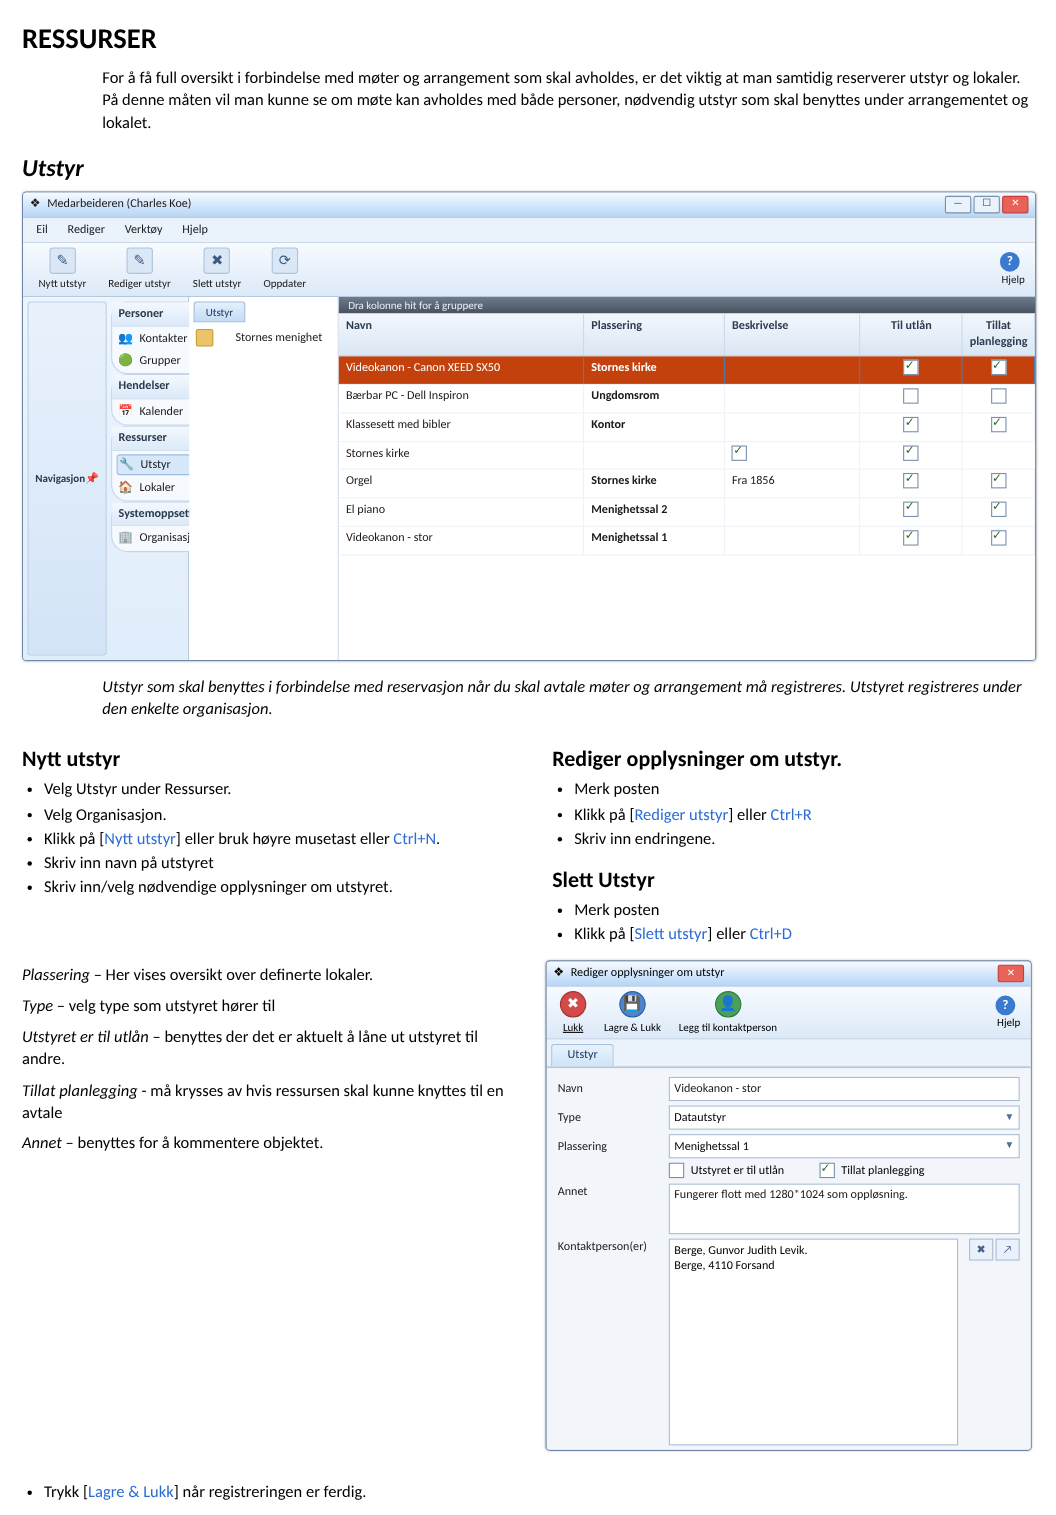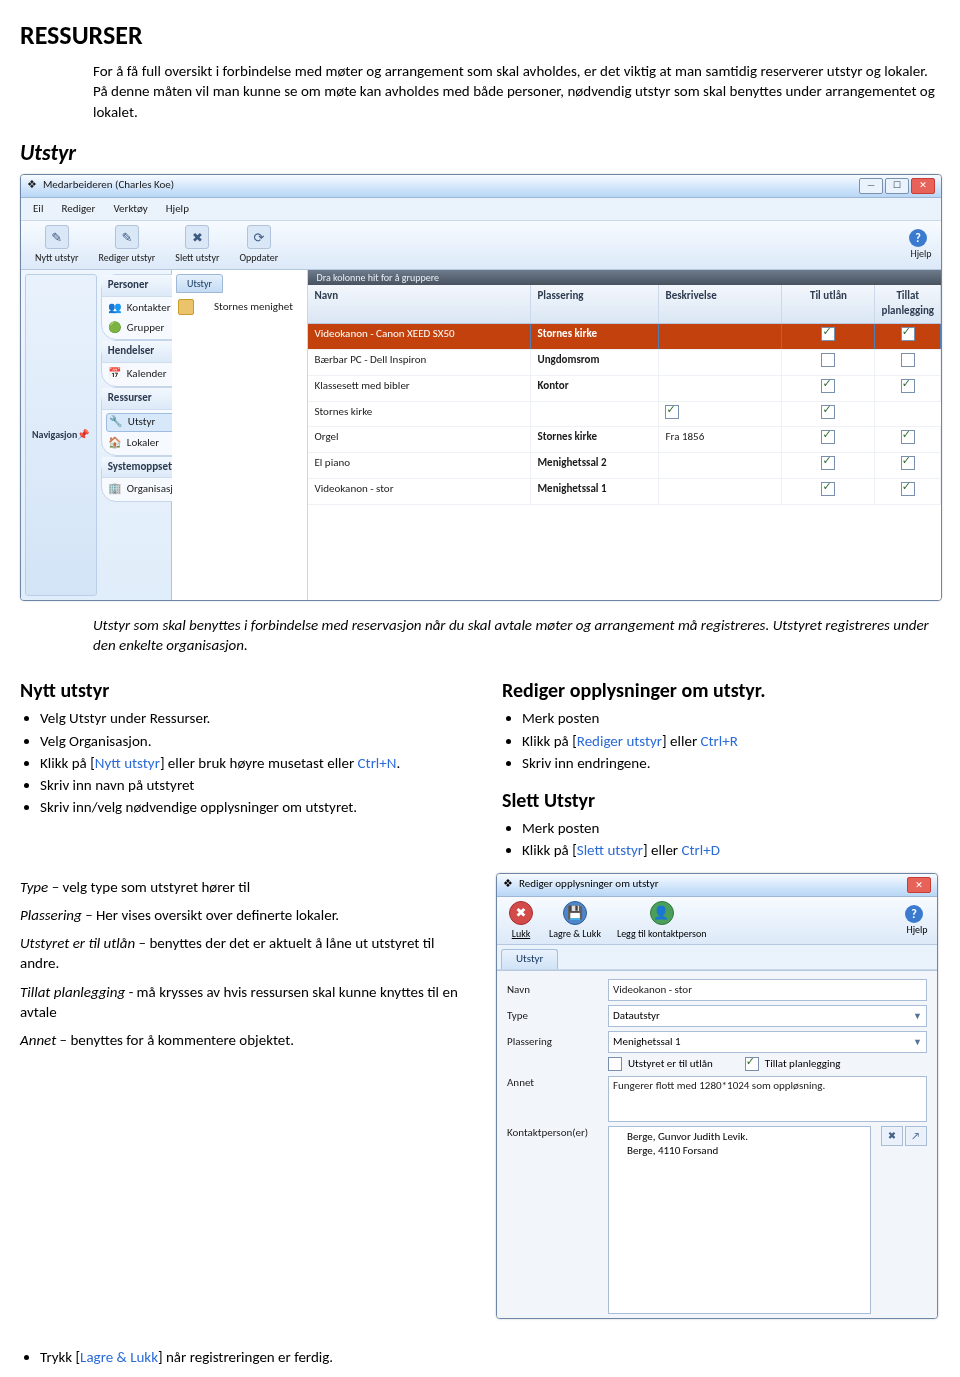--- a/index.html
+++ b/index.html
@@ -106,21 +106,21 @@
   .ic-green { background:#4aa05a; border:1px solid #2f7a3e;}
   .d-tab { margin:4px 0 0 4px; display:inline-block; background:linear-gradient(#e9f2fc,#d0e3f7); border:1px solid #a5c0df; border-bottom:none; border-radius:3px 3px 0 0; padding:2px 14px; color:#1a3b64;}
   .d-body { border-top:1px solid #b7c8de; background:#f2f6fb; padding:8px 10px 4px 10px; display:flex; flex-direction:column; gap:4px;}
   .frow { display:flex; align-items:center; gap:6px;}
   .flabel { width:95px; color:#1a1a1a;}
   .finput { flex:1; height:18px; border:1px solid #a9bdd6; background:#fff; padding:1px 4px; color:#1a1a1a; display:flex; align-items:center;}
   .fselect { flex:1; height:18px; border:1px solid #a9bdd6; background:#fff; padding:1px 4px; display:flex; align-items:center; justify-content:space-between;}
   .caret { color:#547096; font-size:9px;}
   .ftextarea { flex:1; height:40px; border:1px solid #a9bdd6; background:#fff; padding:2px 4px; color:#1a1a1a;}
   .chkrow { display:flex; align-items:center; gap:6px; margin-left:101px;}
-  .listbox { flex:1; height:180px; border:1px solid #a9bdd6; background:#fff; padding:3px 18px; line-height:1.3;}
+  .listbox { flex:1; height:180px; border:1px solid #a9bdd6; background:#fff; padding:3px 4px; line-height:1.3;}
   .row-btns { display:flex; gap:2px; margin-left:4px;}
   .row-btn { width:20px; height:18px; border:1px solid #a9bdd6; background:#eaf1fb; display:flex; align-items:center; justify-content:center; font-size:10px; color:#44618a;}
 
   .bottom-row { display:flex; gap:28px; margin-top:6px; }
   .bottom-row .left { flex:1; }
   .bottom-row .right { flex: 0 0 444px; }
 </style>
 </head>
 <body>
 
@@ -330,22 +330,22 @@
     <ul class="bullets" id="slett-list">
         <li>Merk posten</li>
         <li>Klikk på [<span class="blue">Slett utstyr</span>] eller <span class="blue">Ctrl+D</span></li>
       </ul>
   </div>
 </div>
 
 <div class="bottom-row">
   <div class="left">
     <div id="defs-host">
+        <div class="para"><span class="italic">Plassering</span> – Her vises oversikt over definerte lokaler.</div>
         <div class="para"><span class="italic">Type</span> – velg type som utstyret hører til</div>
-        <div class="para"><span class="italic">Plassering</span> – Her vises oversikt over definerte lokaler.</div>
         <div class="para"><span class="italic">Utstyret er til utlån</span> – benyttes der det er aktuelt å låne ut utstyret til andre.</div>
         <div class="para"><span class="italic">Tillat planlegging</span> - må krysses av hvis ressursen skal kunne knyttes til en avtale</div>
         <div class="para"><span class="italic">Annet</span> – benyttes for å kommentere objektet.</div>
       </div>
   </div>
   <div class="right">
 
     <div class="dialog">
       <div class="titlebar">
         <span>❖</span>

